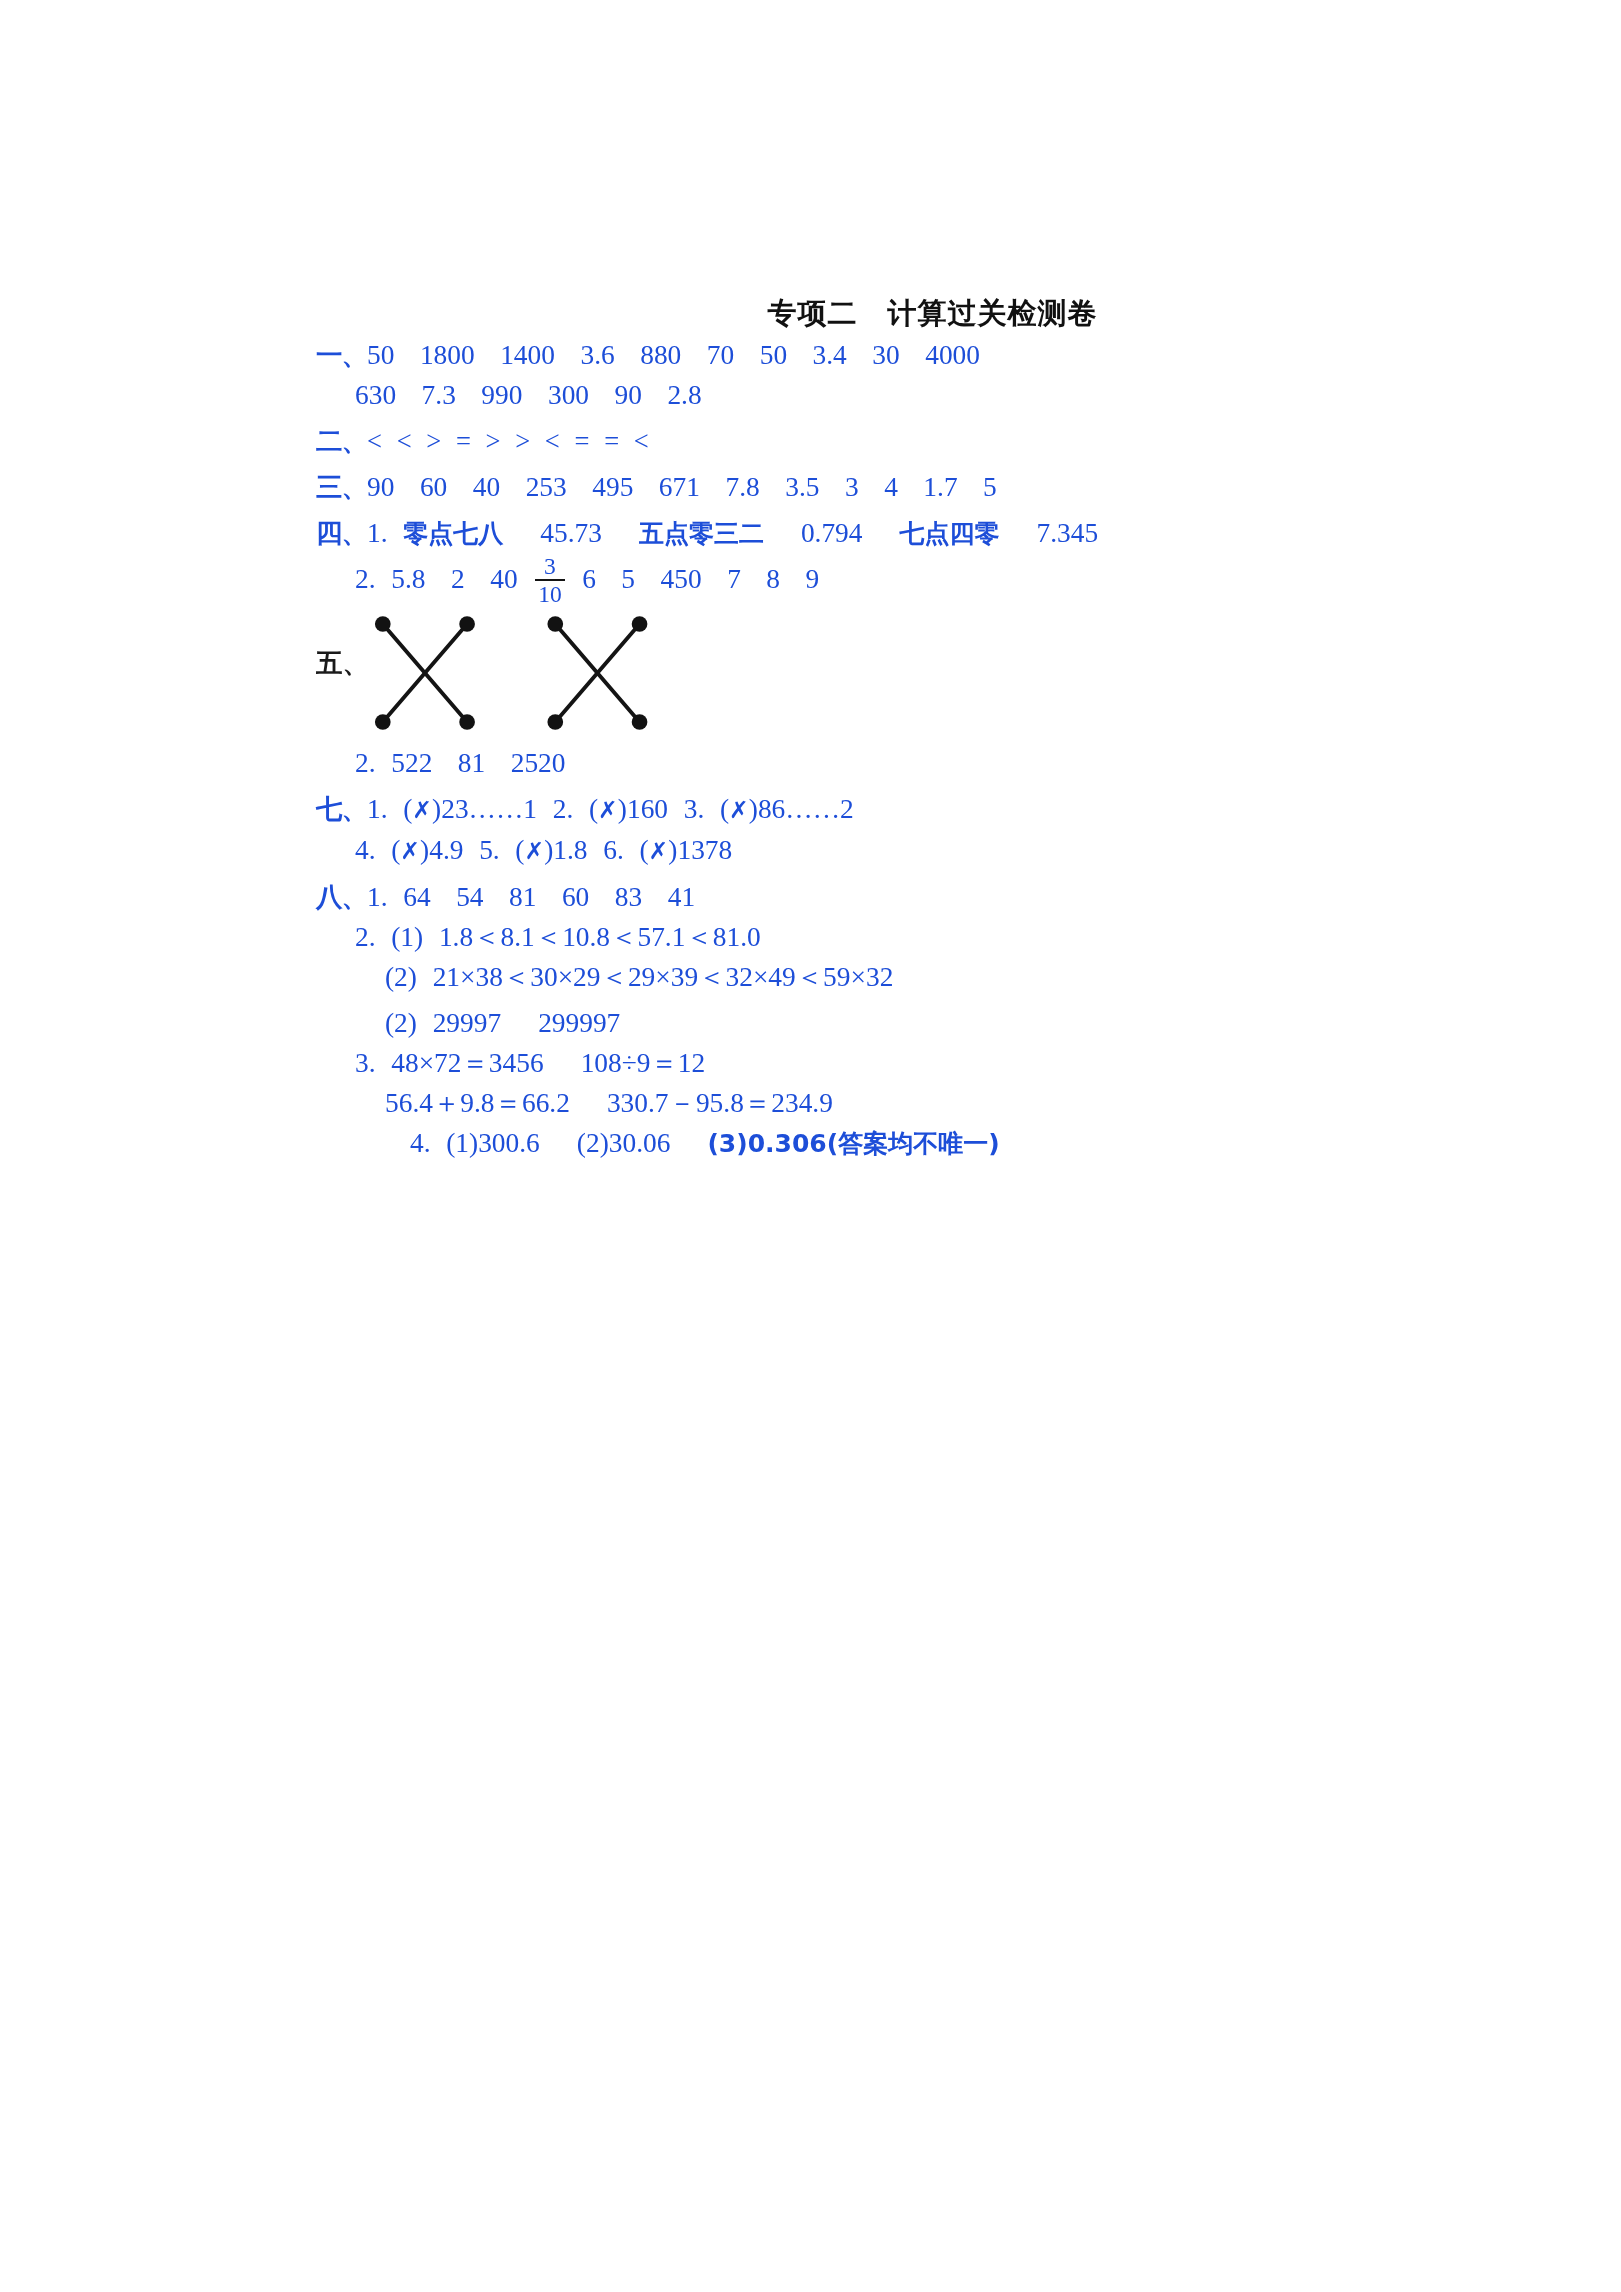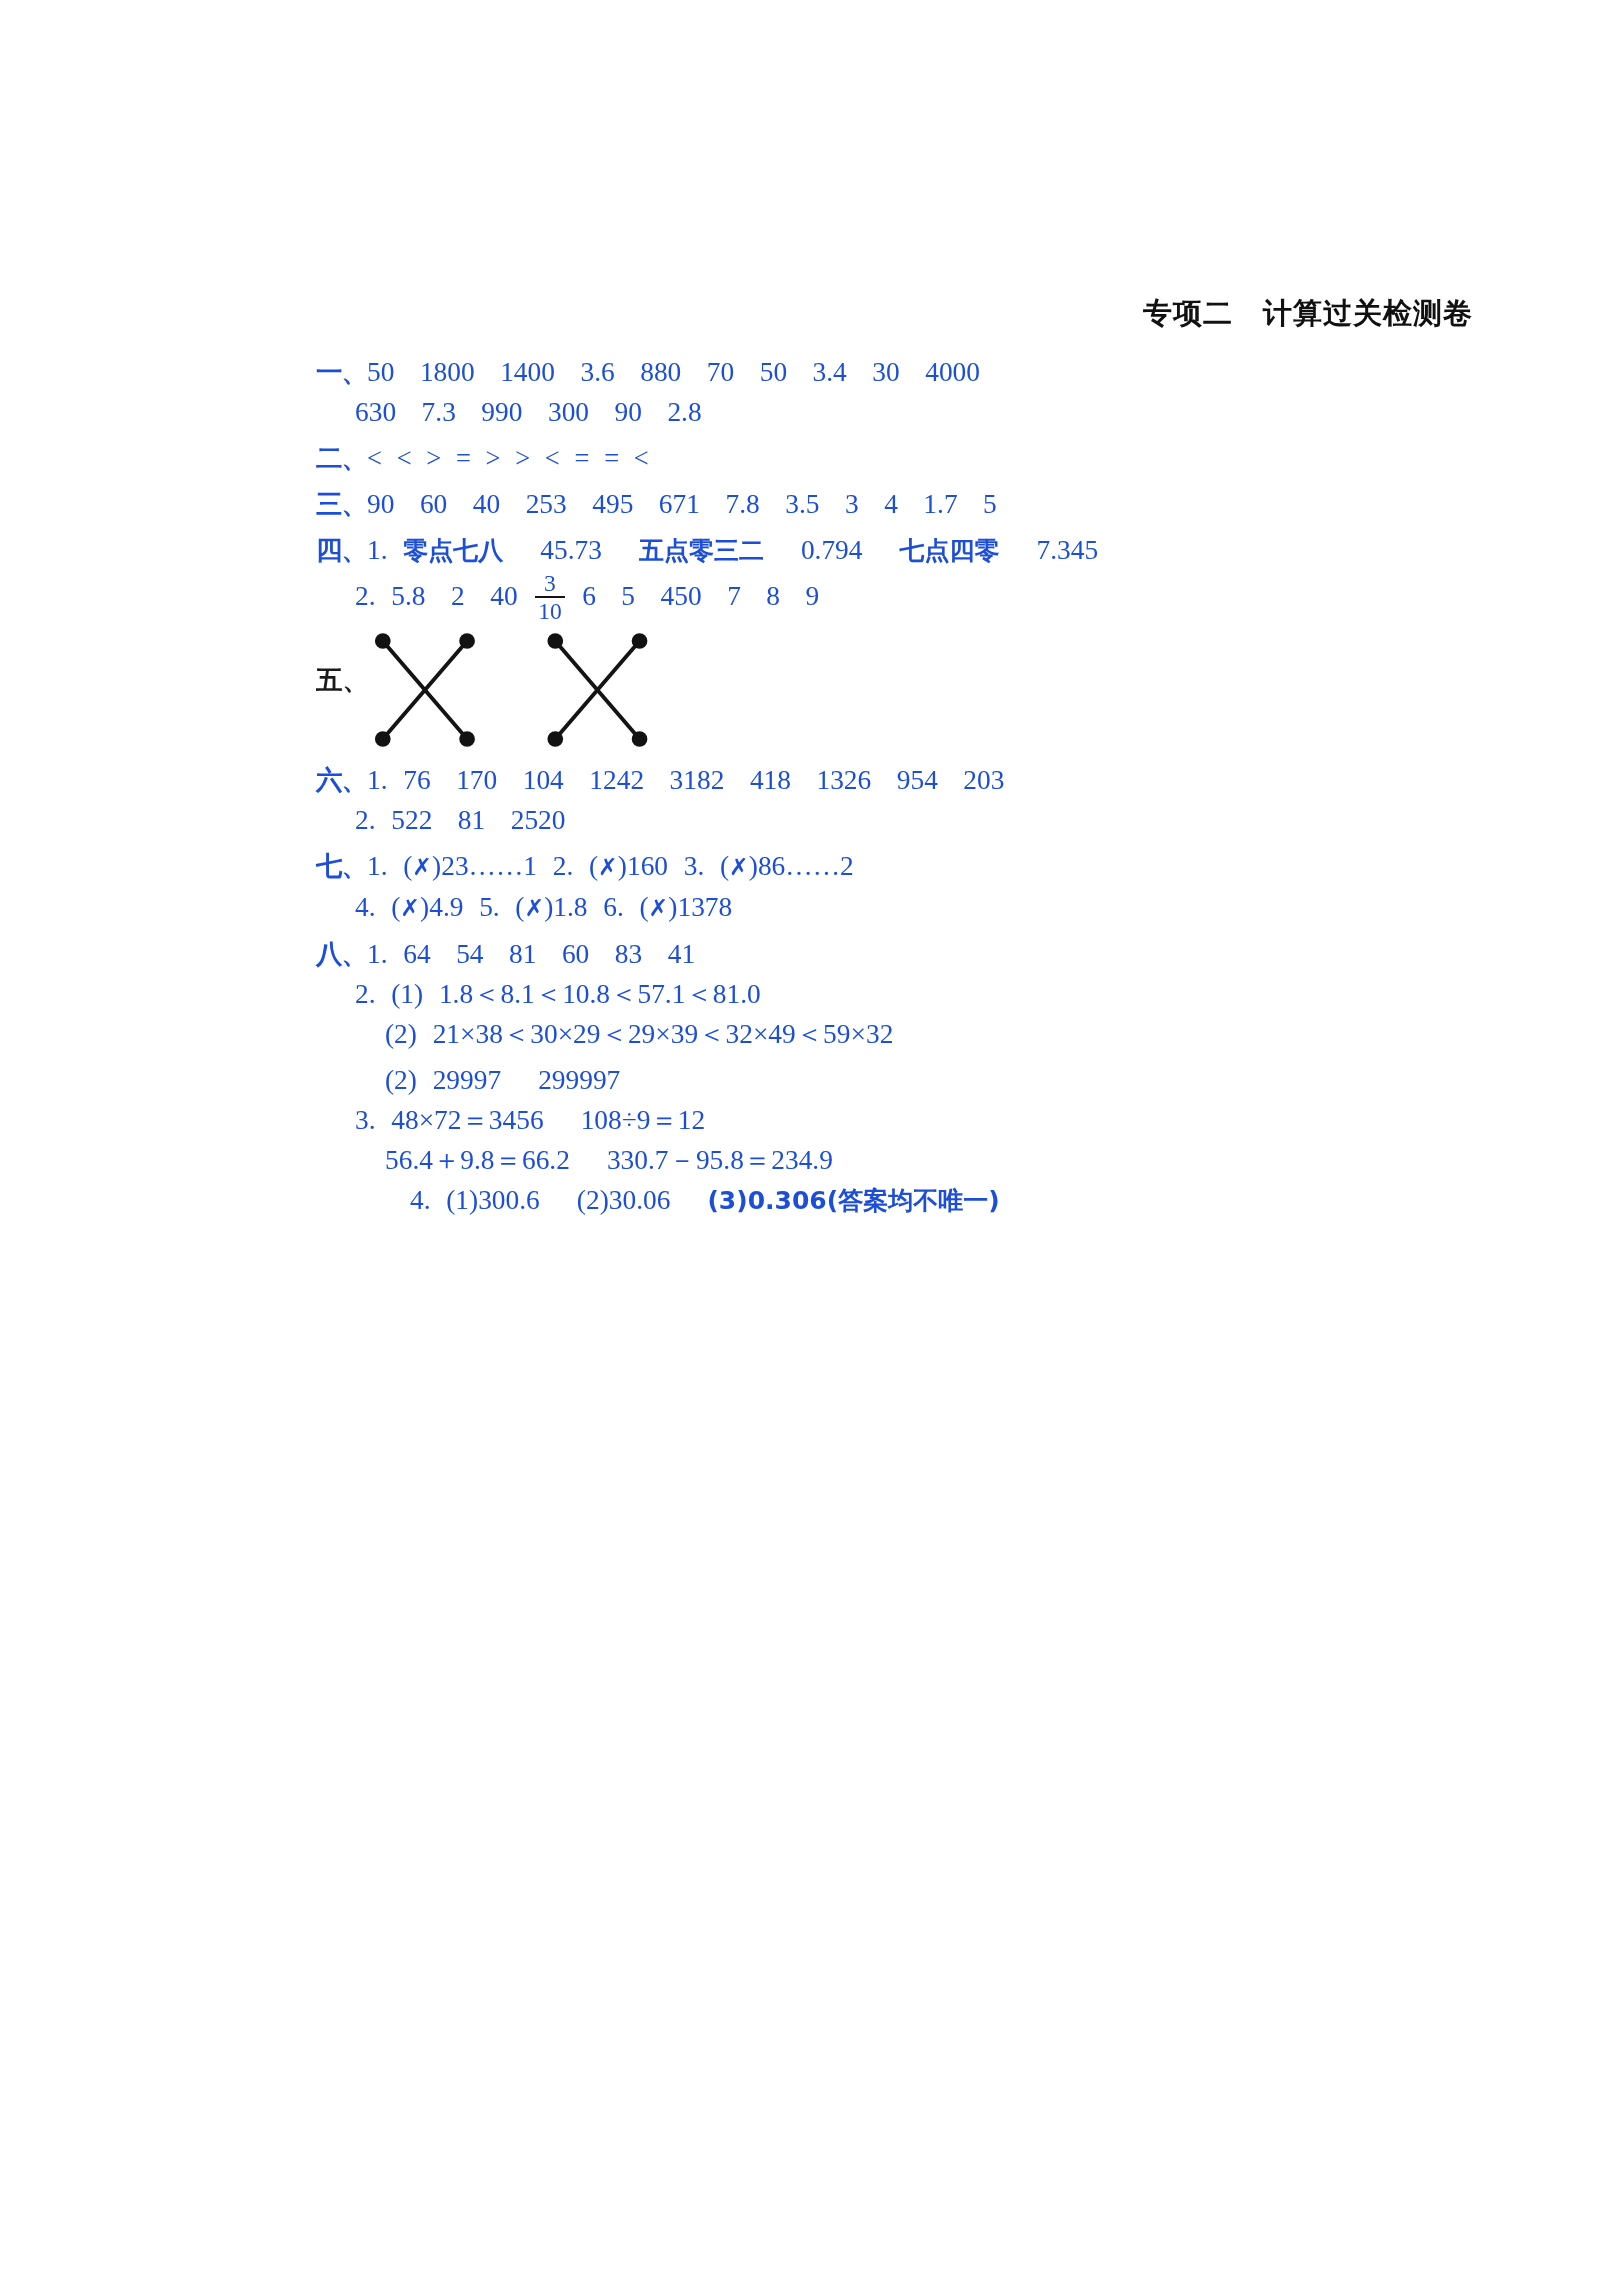--- a/index.html
+++ b/index.html
@@ -28,25 +28,25 @@
 
   
   #answers {
     position: absolute;
     left: 316px;
     top: 294px;
     width: 1157px;
   }
 
   .doc-title {
-    text-align: right;
+    text-align: center;
     font-weight: bold;
     font-size: 29px;
     letter-spacing: 1px;
-    margin: 0 0 18px 0;
+    margin: 0 0 1px 0;
     padding-left: 76px;
     font-family: "DejaVu Sans", "Liberation Sans", sans-serif;
     color: #111;
   }
 
   .sec {
     margin-bottom: 5.9px;
   }
   .line {
     display: block;
@@ -192,23 +192,20 @@
           <circle cx="272" cy="12" r="8"></circle>
           <circle cx="10" cy="112" r="8"></circle>
           <circle cx="96" cy="112" r="8"></circle>
           <circle cx="186" cy="112" r="8"></circle>
           <circle cx="272" cy="112" r="8"></circle>
         </g>
       </svg>
     </div>
 
     <div class="sec">
-      <span class="line">
-        <span class="secmark">六、</span><span class="num tok tight">1.</span><span class="num tok">76</span><span class="num tok">170</span><span class="num tok">104</span><span class="num tok">1242</span><span class="num tok">3182</span><span class="num tok">418</span><span class="num tok">1326</span><span class="num tok">954</span><span class="num tok last">203</span>
-      </span>
       <span class="line indent1">
         <span class="num tok tight">2.</span><span class="num tok">522</span><span class="num tok">81</span><span class="num tok last">2520</span>
       </span>
     </div>
 
     <div class="sec">
       <span class="line">
         <span class="secmark">七、</span><span class="num tok tight">1.</span><span class="num tok tight">(<span class="xmark">✗</span>)<span class="num">23……1</span></span><span class="num tok tight">2.</span><span class="num tok tight">(<span class="xmark">✗</span>)<span class="num">160</span></span><span class="num tok tight">3.</span><span class="num tok tight last">(<span class="xmark">✗</span>)<span class="num">86……2</span></span>
       </span>
       <span class="line indent1">

